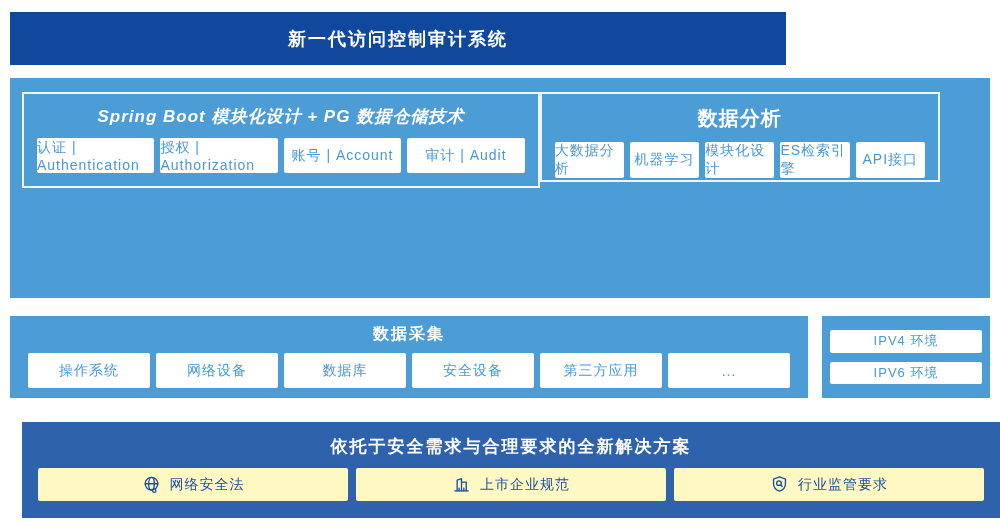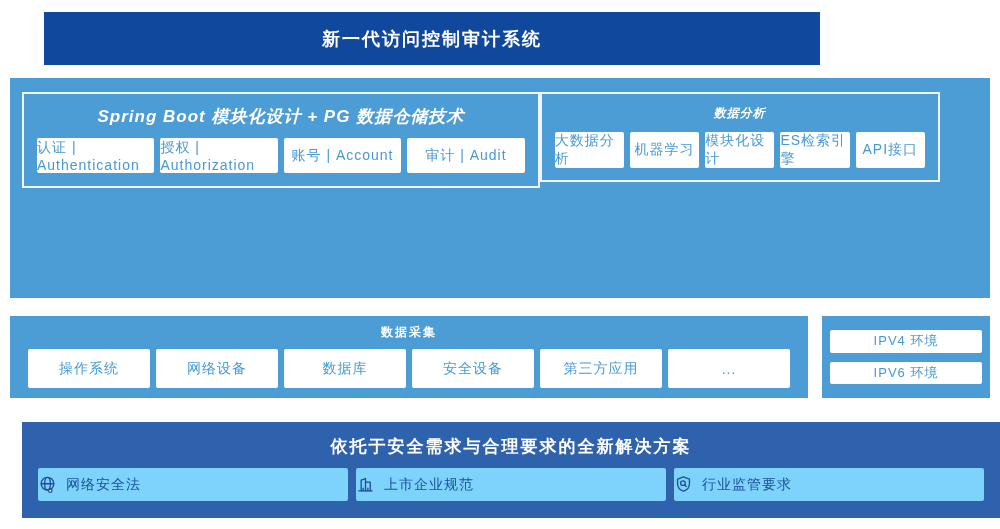--- a/index.html
+++ b/index.html
@@ -3,77 +3,77 @@
 <meta charset="utf-8">
 <style>
   * { margin:0; padding:0; box-sizing:border-box; }
   html,body { background:#ffffff; }
   body { font-family:"Liberation Sans","DejaVu Sans",sans-serif; }
   .stage{ position:relative; width:1000px; height:529px; background:#ffffff; overflow:hidden; }
 
   
   .banner{
     position:absolute; left:10px; top:12px; width:776px; height:53px;
-    background:#10489E; display:flex; align-items:center; justify-content:center;margin-left:34px;
+    background:#10489E; display:flex; align-items:center; justify-content:center;
   }
   .banner-title{ color:#ffffff; font-size:18px; font-weight:700; letter-spacing:2px; }
 
   
   .platform{
     position:absolute; left:10px; top:78px; width:980px; height:220px;
     background:#4C9CD6; padding:14px 12px 10px 12px;
     display:flex; flex-direction:row;
   }
   .frame{
     border:2px solid #eef5fc; display:flex; flex-direction:column;
     padding:7px 13px 13px 13px;
   }
   .frame-spring{ height:96px; margin-bottom:10px; }
   .frame-analysis{ height:90px; }
   .frame-title{
     color:#ffffff; text-align:center; font-weight:700; letter-spacing:1px;
-    margin:4px 0 10px 0; font-size:12px;font-style:italic;
+    margin:4px 0 10px 0; font-size:20px;
   }
   .frame-title.italic{ font-style:italic; font-size:17px; }
 
   .chip-row{ display:flex; gap:6px; flex:1; }
   .chip{
     flex:1; background:#ffffff; border-radius:2px;
     display:flex; align-items:center; justify-content:center;
     color:#4799D4; font-size:14px; letter-spacing:1px;
   }
 
   
   .collect{
     position:absolute; left:10px; top:316px; width:798px; height:82px;
     background:#4C9CD6; padding:6px 18px 10px 18px;
     display:flex; flex-direction:column;
   }
   .sec-title{
     color:#ffffff; text-align:center; font-weight:700; letter-spacing:2px;
-    font-size:12px; margin:2px 0 8px 0;
+    font-size:16px; margin:2px 0 8px 0;
   }
   .env{
     position:absolute; left:822px; top:316px; width:168px; height:82px;
     background:#4C9CD6; padding:14px 8px;
     display:flex; flex-direction:column; gap:9px;
   }
   .env .chip{ font-size:13px; }
 
   
   .solution{
     position:absolute; left:10px; top:422px; width:980px; height:96px;
     background:#2F62AC; padding:13px 18px 0 16px;
     display:flex; flex-direction:column;margin-left:12px;
   }
   .solution .sec-title{ font-size:17px; margin:0 0 10px 0; }
   .sol-row{ display:flex; gap:8px; height:33px; }
   .sol-chip{
-    flex:1; background:#7dd3fc; border-radius:2px;
-    display:flex; align-items:center; gap:9px;
+    flex:1; background:#fef9c3; border-radius:2px;
+    display:flex; align-items:center; justify-content:center; gap:9px;
     color:#1D4F9E; font-size:14px; letter-spacing:1px;
   }
   .sol-chip svg{ width:19px; height:19px; flex:0 0 auto; }
 </style>
 </head>
 <body>
 
 <div class="stage">
 
   <header class="banner">

